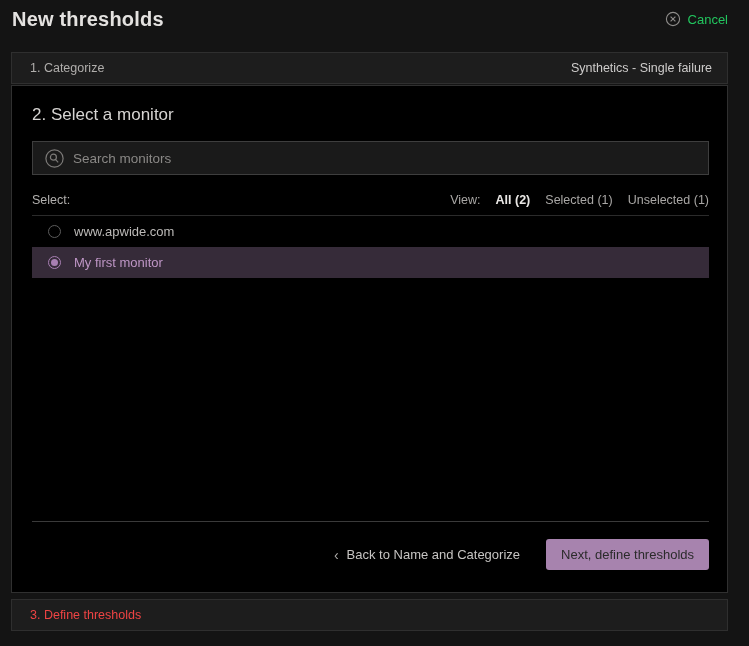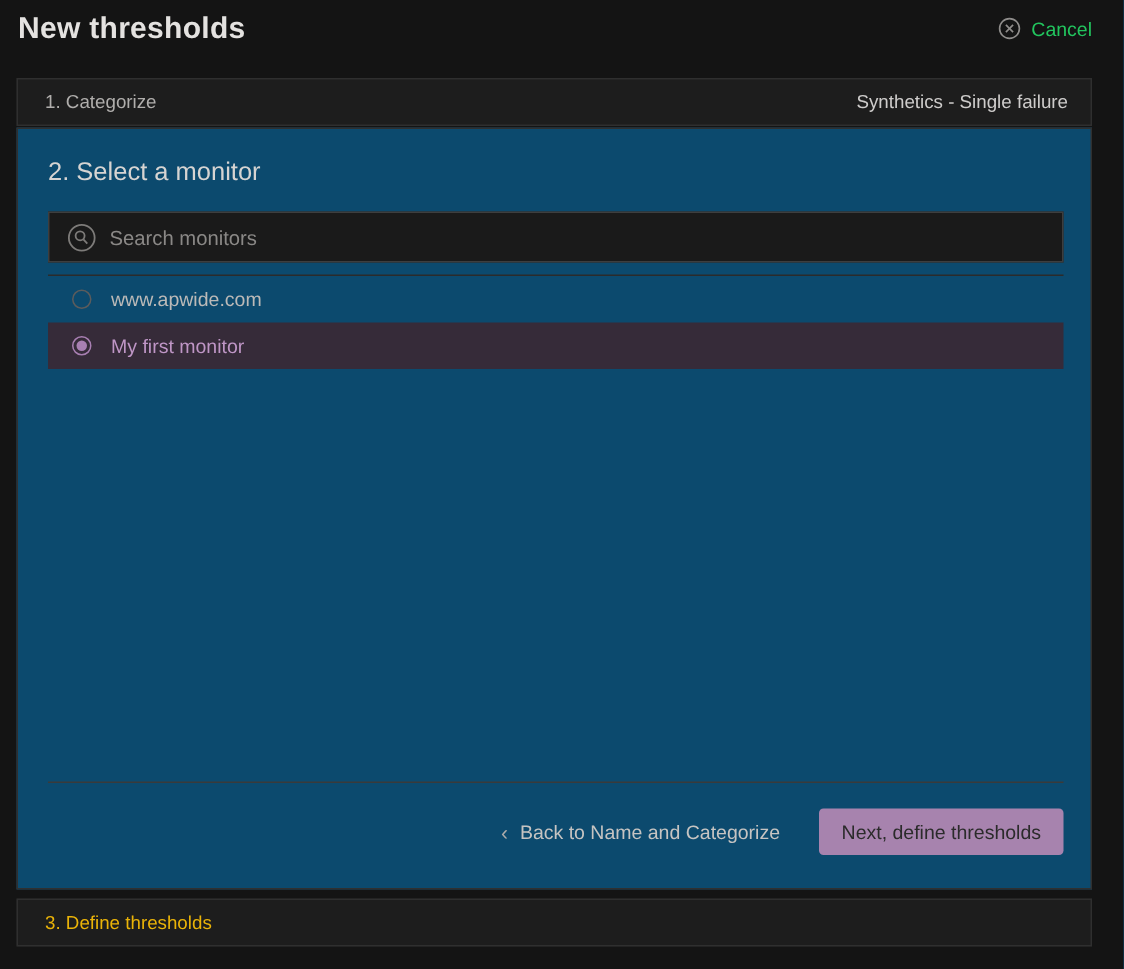--- a/index.html
+++ b/index.html
@@ -42,26 +42,26 @@
     border:1px solid #2f2f2f;
     display:flex;
     align-items:center;
     justify-content:space-between;
     padding:0 15px 0 18px;
     font-size:12.5px;
     color:#b0aeac;
     gap:33px;
   }
   .step-bar .step-value { color:#cecccb; }
-  .step-bar.step-three { margin-top:6px; color:#eab308; }
+  .step-bar.step-three { margin-top:6px; color:#ef4444; }
   
   .panel {
     margin:1px 21px 0 11px;
     height:508px;
-    background:#0c4a6e;
+    background:#000000;
     border:1px solid #303030;
     display:flex;
     flex-direction:column;
     padding:0 18px 0 20px;
   }
   .panel-title {
     margin-top:19px;
     font-size:17px;
     font-weight:400;
     color:#d6d4d2;
@@ -189,20 +189,29 @@
     <span>
       <svg width="19" height="19" viewBox="0 0 19 19">
         <circle cx="9.5" cy="9.5" r="8.6" fill="none" stroke="#7d7b79" stroke-width="1.2"></circle>
         <circle cx="8.4" cy="8.2" r="3" fill="none" stroke="#7d7b79" stroke-width="1.2"></circle>
         <line x1="10.6" y1="10.6" x2="13.2" y2="13.4" stroke="#7d7b79" stroke-width="1.2"></line>
       </svg>
     </span>
     <input class="search-input" type="text" placeholder="Search monitors" style="">
   </div>
 
+  <div class="select-row">
+    <span class="select-label">Select:</span>
+    <span class="view-group">
+      <span class="view-label">View:</span>
+      <span class="view-filter active">All (2)</span>
+      <span class="view-filter">Selected (1)</span>
+      <span class="view-filter">Unselected (1)</span>
+    </span>
+  </div>
 
   <div class="monitor-list">
     <div class="monitor-row">
       <span class="radio">
           <span class="dot"></span>
         </span>
       <span>www.apwide.com</span>
     </div>
     <div class="monitor-row selected">
       <span class="radio">

